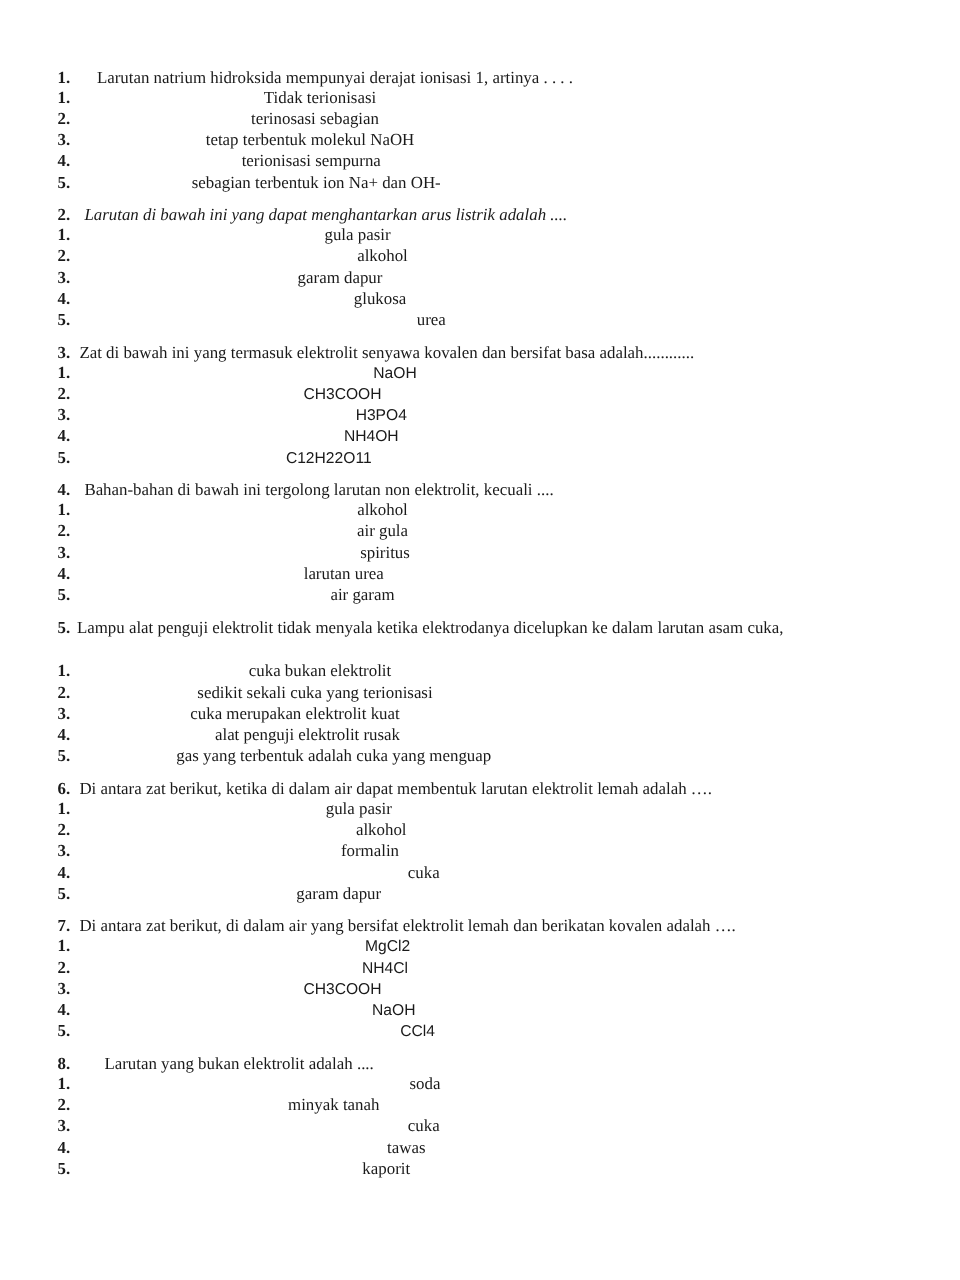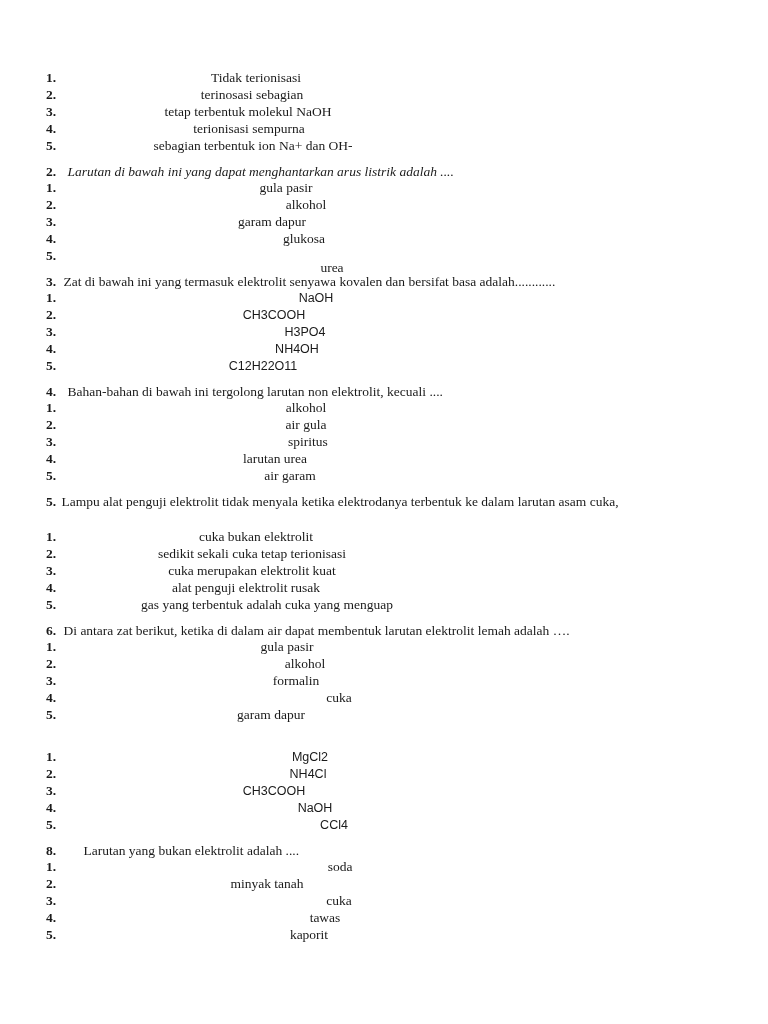--- a/index.html
+++ b/index.html
@@ -13,20 +13,24 @@
   .q-num { font-weight: bold; margin-right: 4px; }
   .opt-num { position: absolute; left: 46px; font-weight: bold; }
   .opt-text { position: absolute; transform: translateX(-50%); white-space: nowrap; }
   .sans { font-family: "Liberation Sans", "DejaVu Sans", sans-serif; font-size: 12.5px; }
 </style>
 </head>
 <body>
 
 <div class="page">
 
+  <div class="line" style="left:46px; top:54px;">
+    <span class="q-num">1.</span>
+    <span style="margin-left:14px;">Larutan natrium hidroksida mempunyai derajat ionisasi 1, artinya . . . .</span>
+  </div>
   <div class="line" style="left:0; top:70px; width:768px;">
     <span class="opt-num">1.</span>
     <span class="opt-text" style="left:256px;">Tidak terionisasi</span>
   </div>
   <div class="line" style="left:0; top:87px; width:768px;">
     <span class="opt-num">2.</span>
     <span class="opt-text" style="left:252px;">terinosasi sebagian</span>
   </div>
   <div class="line" style="left:0; top:104px; width:768px;">
     <span class="opt-num">3.</span>
@@ -56,21 +60,21 @@
   <div class="line" style="left:0; top:214px; width:768px;">
     <span class="opt-num">3.</span>
     <span class="opt-text" style="left:272px;">garam dapur</span>
   </div>
   <div class="line" style="left:0; top:231px; width:768px;">
     <span class="opt-num">4.</span>
     <span class="opt-text" style="left:304px;">glukosa</span>
   </div>
   <div class="line" style="left:0; top:248px; width:768px;">
     <span class="opt-num">5.</span>
-    <span class="opt-text" style="left:332px;margin-top:12px;">urea</span>
+    <span class="opt-text" style="left:345px;">urea</span>
   </div>
 
   <div class="line" style="left:46px; top:274px;">
     <span class="q-num">3.</span>
     <span>Zat di bawah ini yang termasuk elektrolit senyawa kovalen dan bersifat basa adalah............</span>
   </div>
   <div class="line sans" style="left:0; top:290px; width:768px;">
     <span class="opt-num" style="font-family:'Liberation Serif',serif;font-size:13.5px;">1.</span>
     <span class="opt-text" style="left:316px;">NaOH</span>
   </div>
@@ -111,33 +115,33 @@
     <span class="opt-num">4.</span>
     <span class="opt-text" style="left:275px;">larutan urea</span>
   </div>
   <div class="line" style="left:0; top:468px; width:768px;">
     <span class="opt-num">5.</span>
     <span class="opt-text" style="left:290px;">air garam</span>
   </div>
 
   <div class="line" style="left:46px; top:494px;">
     <span class="q-num" style="margin-right:2px;">5.</span>
-    <span>Lampu alat penguji elektrolit tidak menyala ketika elektrodanya terbentuk ke dalam larutan asam cuka,</span>
+    <span>Lampu alat penguji elektrolit tidak menyala ketika elektrodanya dicelupkan ke dalam larutan asam cuka,</span>
   </div>
   <div class="line" style="left:0; top:529px; width:768px;">
     <span class="opt-num">1.</span>
     <span class="opt-text" style="left:256px;">cuka bukan elektrolit</span>
   </div>
   <div class="line" style="left:0; top:546px; width:768px;">
     <span class="opt-num">2.</span>
-    <span class="opt-text" style="left:252px;">sedikit sekali cuka tetap terionisasi</span>
+    <span class="opt-text" style="left:252px;">sedikit sekali cuka yang terionisasi</span>
   </div>
   <div class="line" style="left:0; top:563px; width:768px;">
     <span class="opt-num">3.</span>
-    <span class="opt-text" style="left:252px;">cuka merupakan elektrolit kuat</span>
+    <span class="opt-text" style="left:236px;">cuka merupakan elektrolit kuat</span>
   </div>
   <div class="line" style="left:0; top:580px; width:768px;">
     <span class="opt-num">4.</span>
     <span class="opt-text" style="left:246px;">alat penguji elektrolit rusak</span>
   </div>
   <div class="line" style="left:0; top:597px; width:768px;">
     <span class="opt-num">5.</span>
     <span class="opt-text" style="left:267px;">gas yang terbentuk adalah cuka yang menguap</span>
   </div>
 
@@ -159,20 +163,24 @@
   </div>
   <div class="line" style="left:0; top:690px; width:768px;">
     <span class="opt-num">4.</span>
     <span class="opt-text" style="left:339px;">cuka</span>
   </div>
   <div class="line" style="left:0; top:707px; width:768px;">
     <span class="opt-num">5.</span>
     <span class="opt-text" style="left:271px;">garam dapur</span>
   </div>
 
+  <div class="line" style="left:46px; top:733px;">
+    <span class="q-num">7.</span>
+    <span>Di antara zat berikut, di dalam air yang bersifat elektrolit lemah dan berikatan kovalen adalah ….</span>
+  </div>
   <div class="line sans" style="left:0; top:749px; width:768px;">
     <span class="opt-num" style="font-family:'Liberation Serif',serif;font-size:13.5px;">1.</span>
     <span class="opt-text" style="left:310px;">MgCl2</span>
   </div>
   <div class="line sans" style="left:0; top:766px; width:768px;">
     <span class="opt-num" style="font-family:'Liberation Serif',serif;font-size:13.5px;">2.</span>
     <span class="opt-text" style="left:308px;">NH4Cl</span>
   </div>
   <div class="line sans" style="left:0; top:783px; width:768px;">
     <span class="opt-num" style="font-family:'Liberation Serif',serif;font-size:13.5px;">3.</span>

